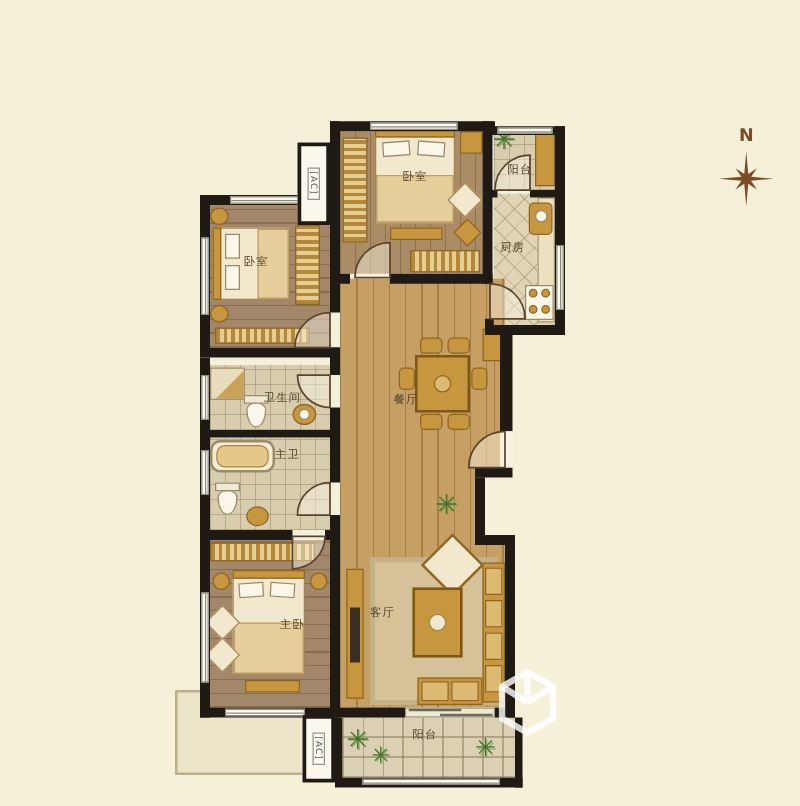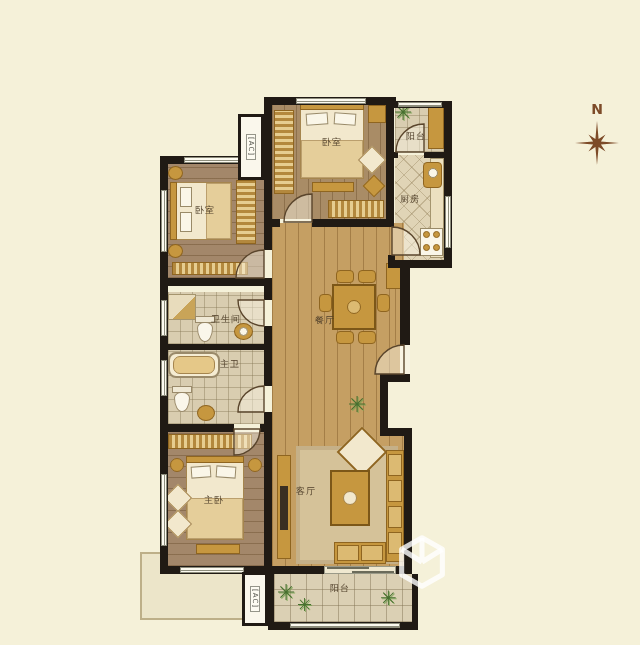--- a/index.html
+++ b/index.html
@@ -226,21 +226,21 @@
   </div>
 
   <span class="room-label" style="left:302px;top:136px;width:60px;">卧室</span>
   <span class="room-label" style="left:392px;top:130px;width:48px;">阳台</span>
   <span class="room-label" style="left:386px;top:193px;width:48px;">厨房</span>
   <span class="room-label" style="left:175px;top:204px;width:60px;">卧室</span>
   <span class="room-label" style="left:196px;top:313px;width:60px;">卫生间</span>
   <span class="room-label" style="left:200px;top:358px;width:60px;">主卫</span>
   <span class="room-label" style="left:295px;top:314px;width:60px;">餐厅</span>
   <span class="room-label" style="left:276px;top:485px;width:60px;">客厅</span>
-  <span class="room-label" style="left:184px;top:494px;width:60px;">主卧</span>
+  <span class="room-label" style="left:184px;top:494px;width:60px;text-align:right;">主卧</span>
   <span class="room-label" style="left:310px;top:582px;width:60px;">阳台</span>
 
   <span id="compass-n" style="left:585px;top:101px;width:24px;">N</span>
   <svg class="abs" style="left:562px;top:108px;z-index:80;" width="70" height="70" viewBox="0 0 70 70">
     <polygon fill="#7d4b28" points="35,13 36.6,31.1 43.5,26.5 38.9,33.4 57,35 38.9,36.6 43.5,43.5 36.6,38.9 35,57 33.4,38.9 26.5,43.5 31.1,36.6 13,35 31.1,33.4 26.5,26.5 33.4,31.1"></polygon>
   </svg>
 
   <div id="watermark" style="left:396px;top:534px;">
     <svg width="52" height="56" viewBox="0 0 40 44" fill="none" stroke="rgba(255,255,255,0.8)" stroke-width="4" stroke-linejoin="round">
       <path d="M20 3 36 12 36 32 20 41 4 32 4 12 Z"></path>

